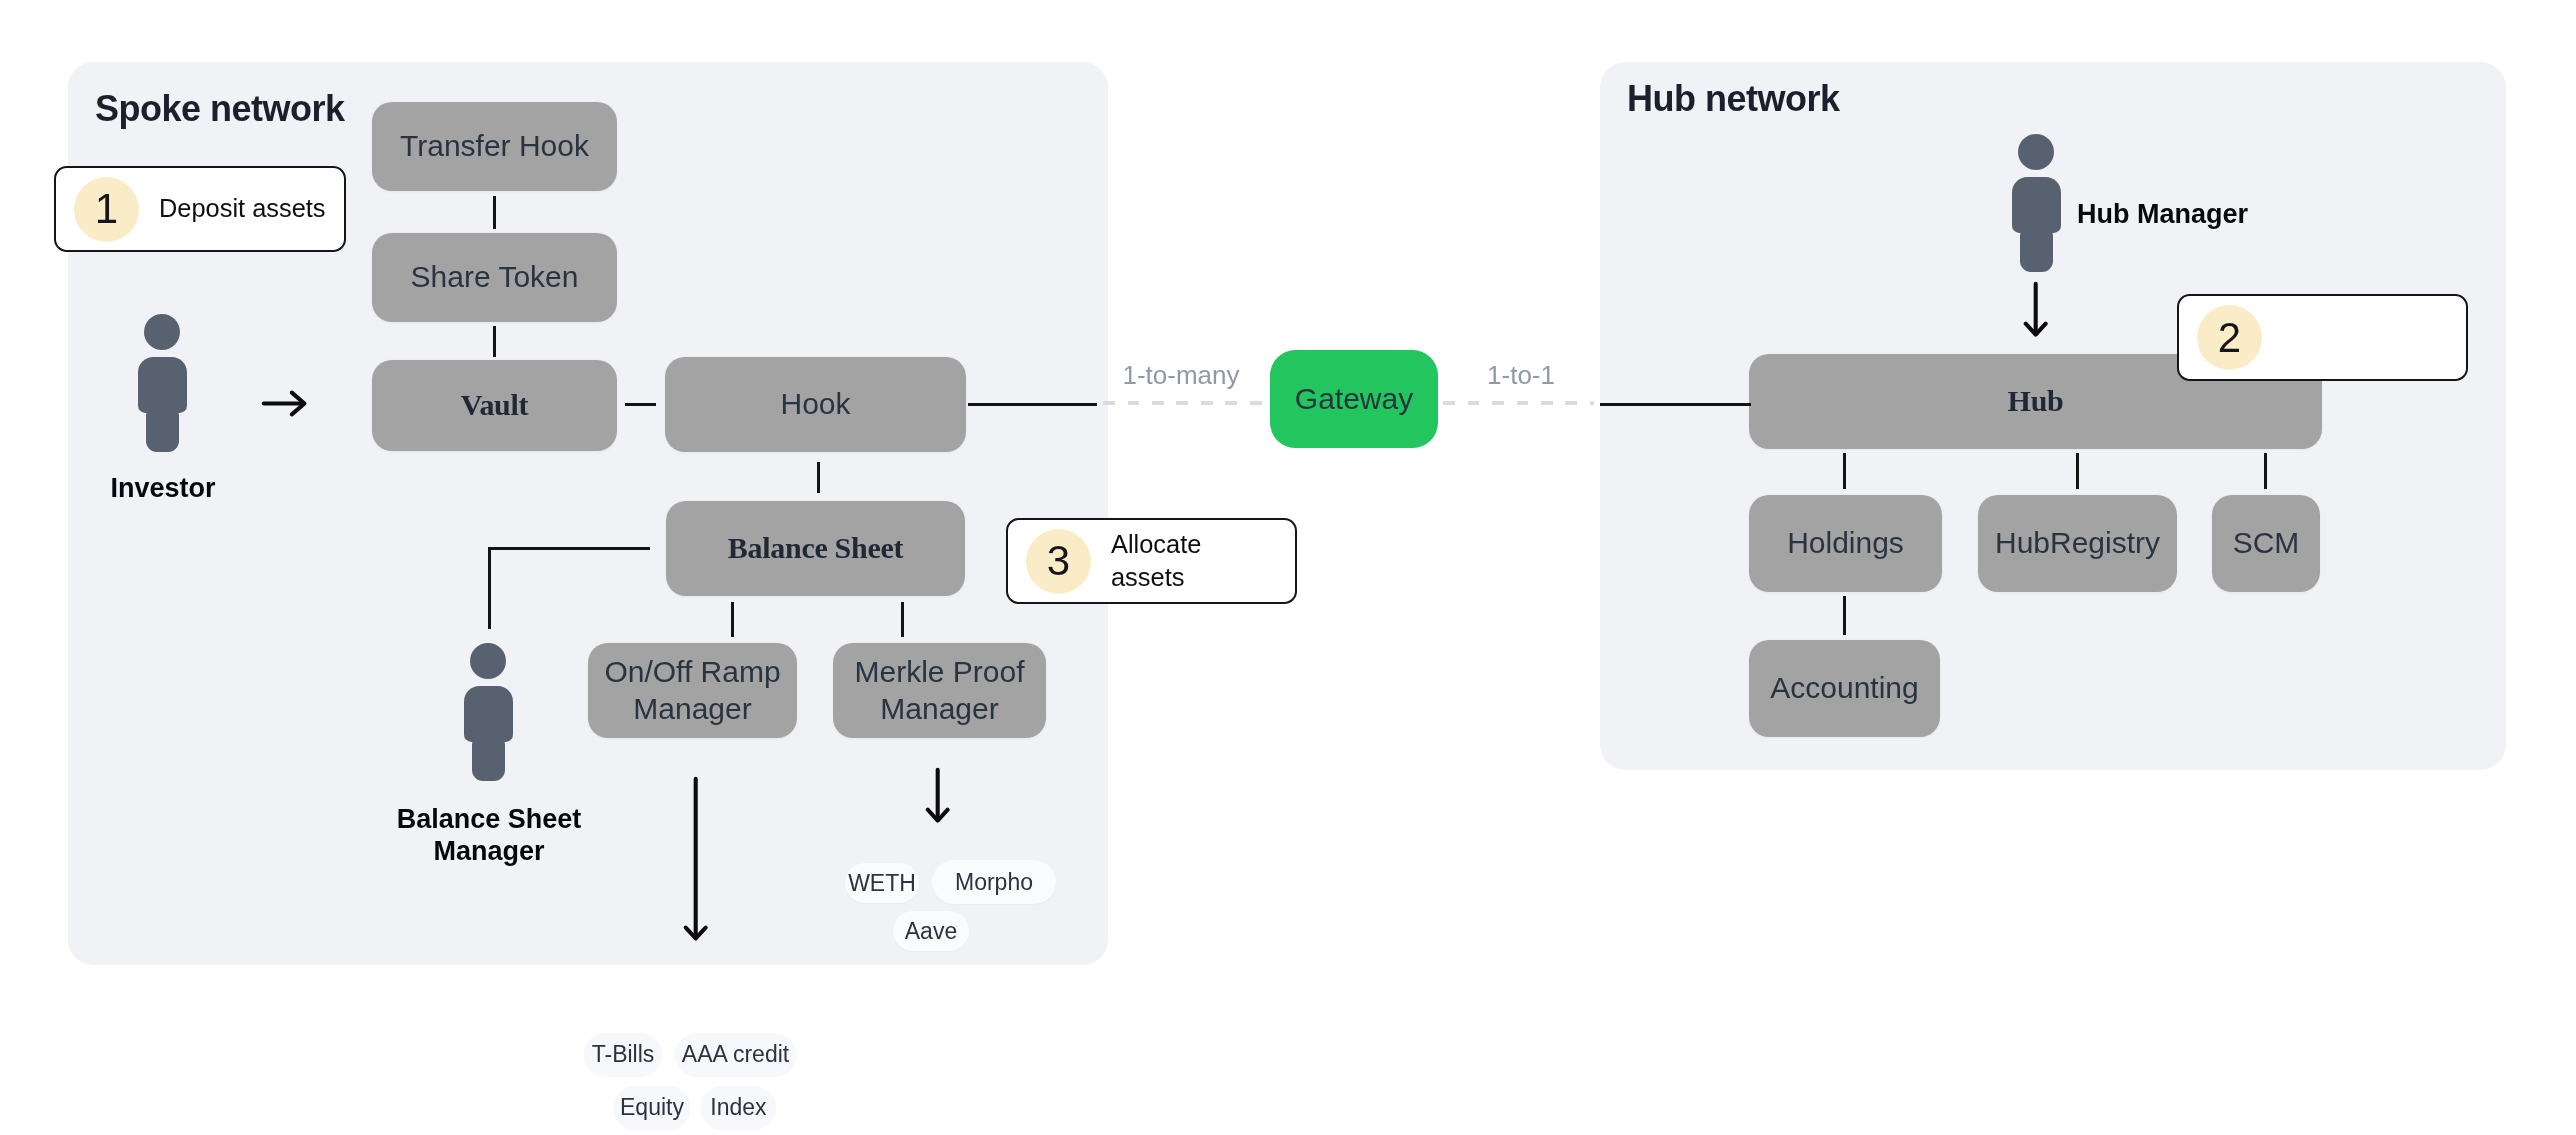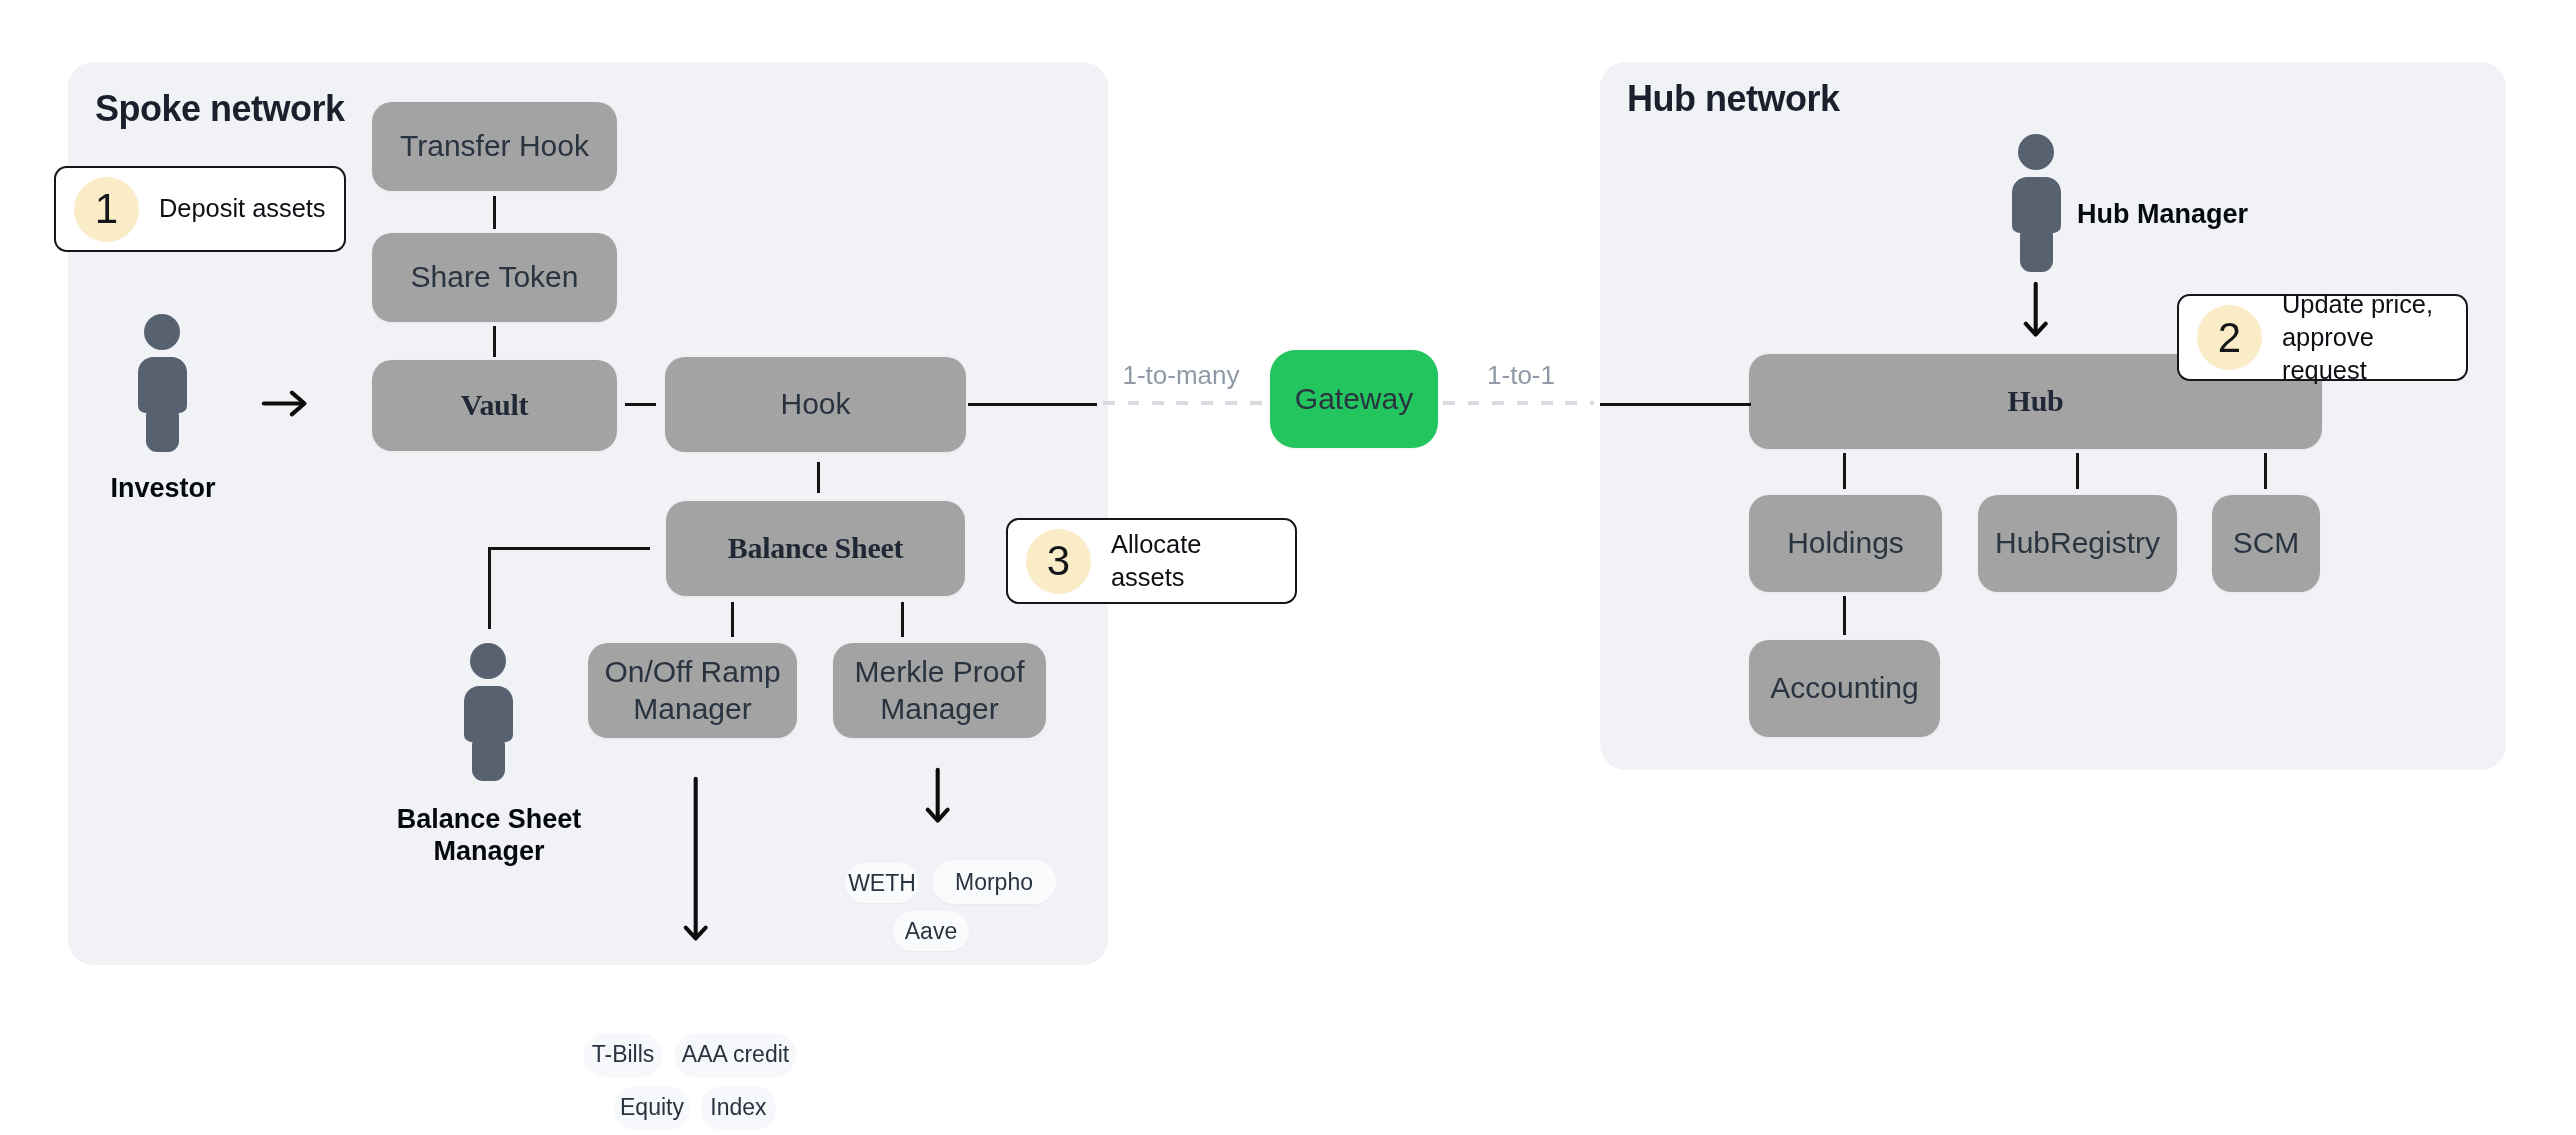--- a/index.html
+++ b/index.html
@@ -149,21 +149,20 @@
   <polyline points="3,166 14,178 25,166"></polyline>
 </svg>
 
 <div class="callout" style="left:54px;top:166px;width:292px;height:86px;">
   <div class="badge" style="background: rgb(250, 236, 198);">1</div>
   <div class="callout-text">Deposit assets</div>
 </div>
 
 <div class="callout" style="left:2177px;top:294px;width:291px;height:87px;">
   <div class="badge" style="background: rgb(250, 236, 198);">2</div>
-  <div class="callout-text" style="width:182px;">Update price, approve request</div>
 </div>
 
 <div class="callout" style="left:1006px;top:518px;width:291px;height:86px;">
   <div class="badge" style="background: rgb(250, 236, 198);">3</div>
   <div class="callout-text">Allocate assets</div>
 </div>
 
 <div class="pill" style="left:845px;top:863px;width:74px;height:40px;">WETH</div>
 <div class="pill" style="left:932px;top:860px;width:124px;height:44px;">Morpho</div>
 <div class="pill" style="left:893px;top:911px;width:76px;height:40px;">Aave</div>

